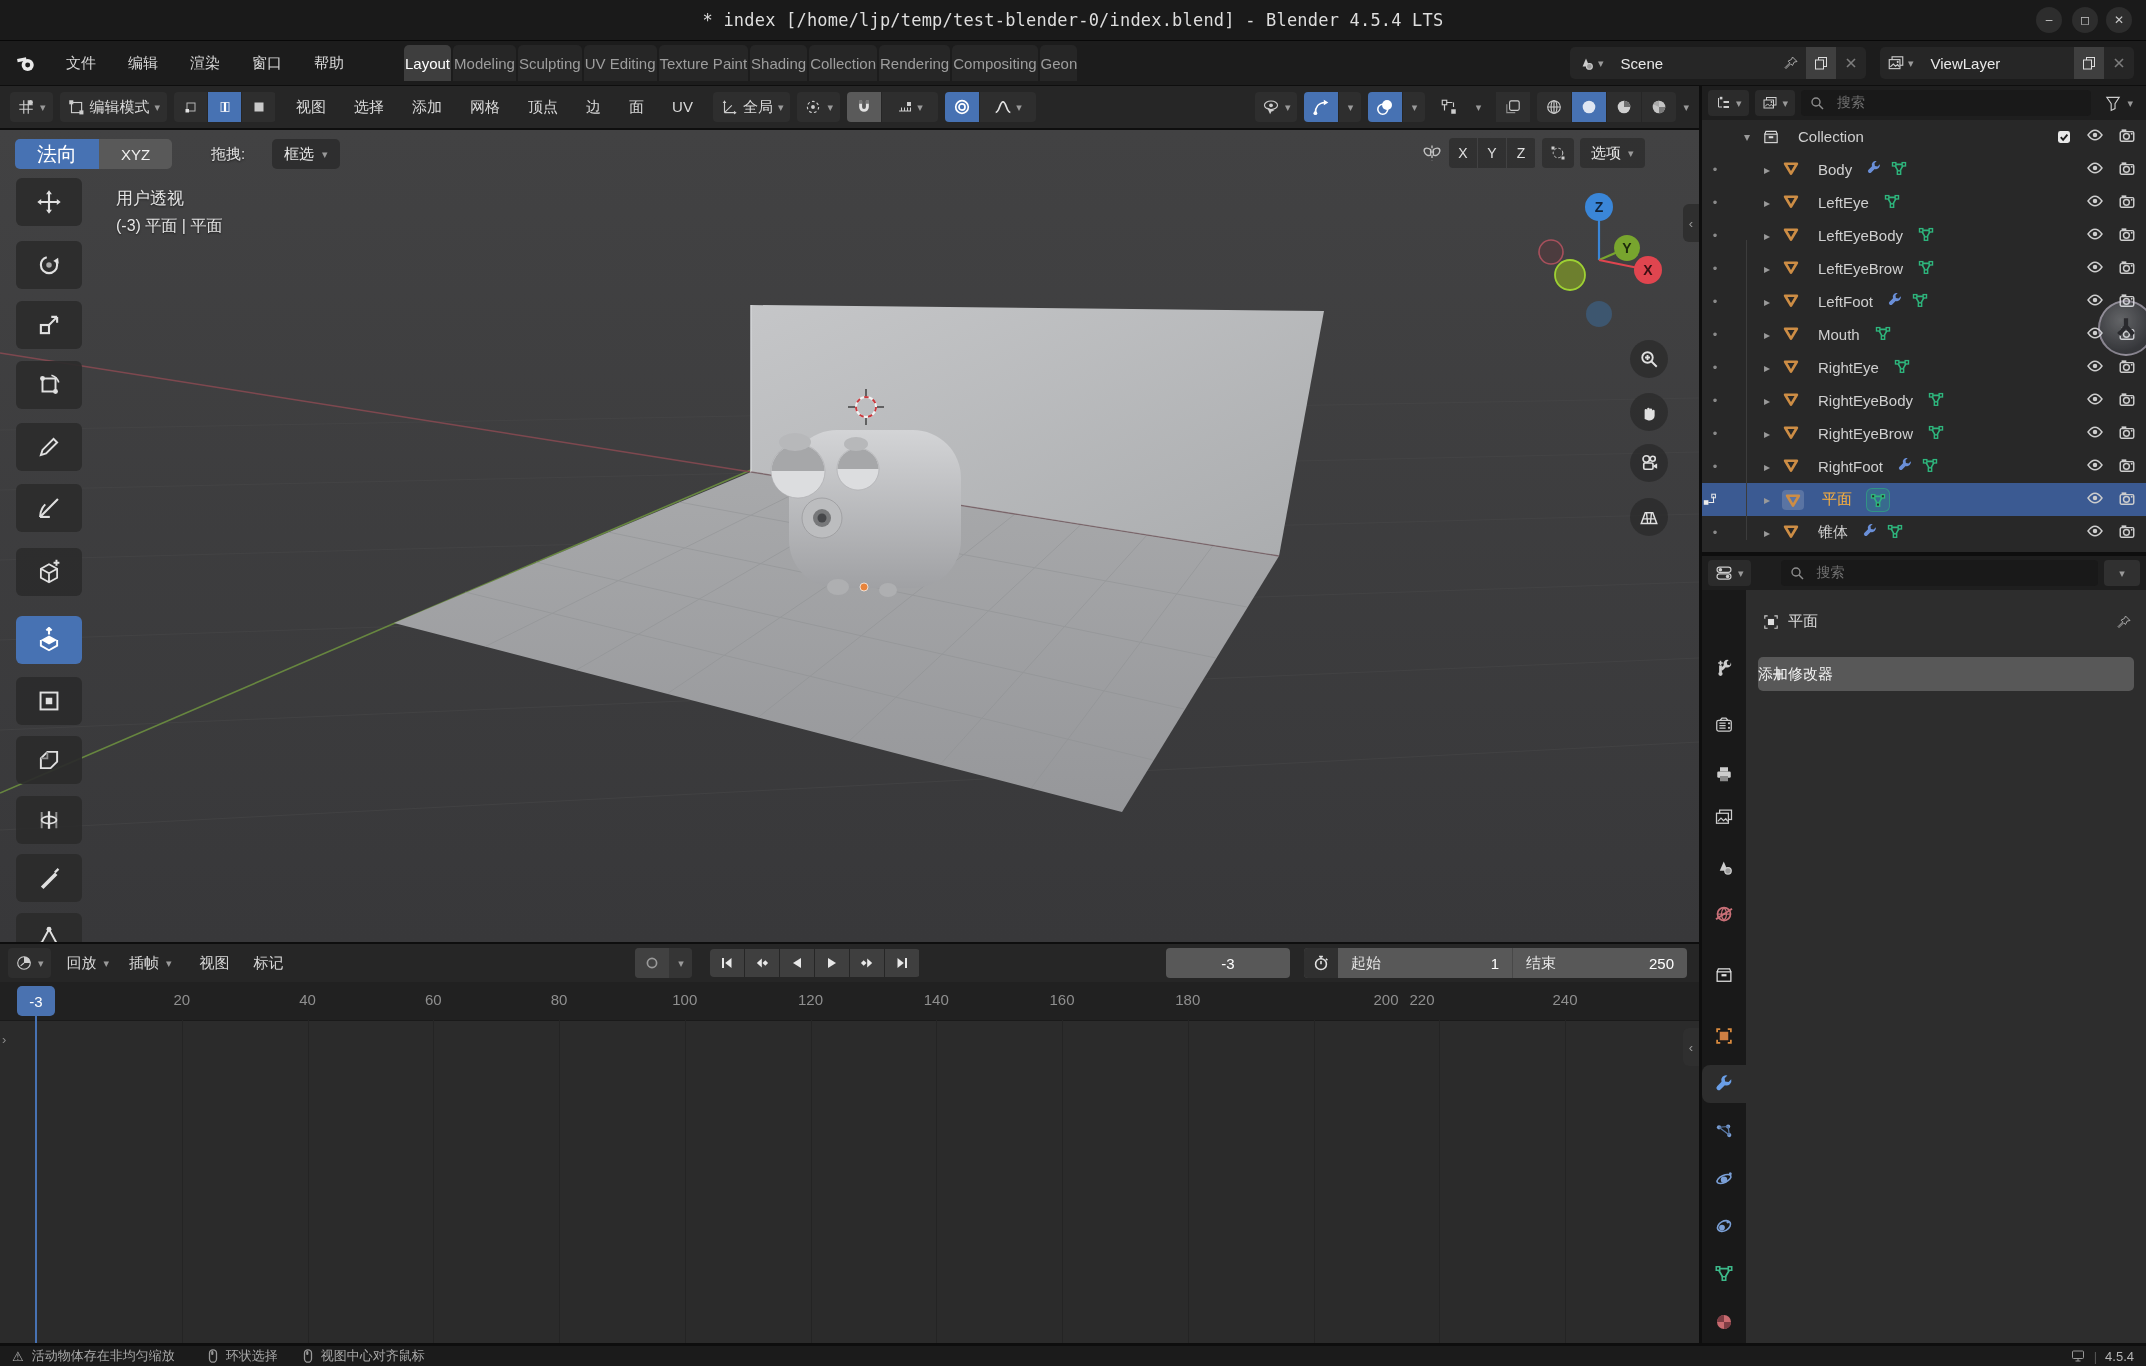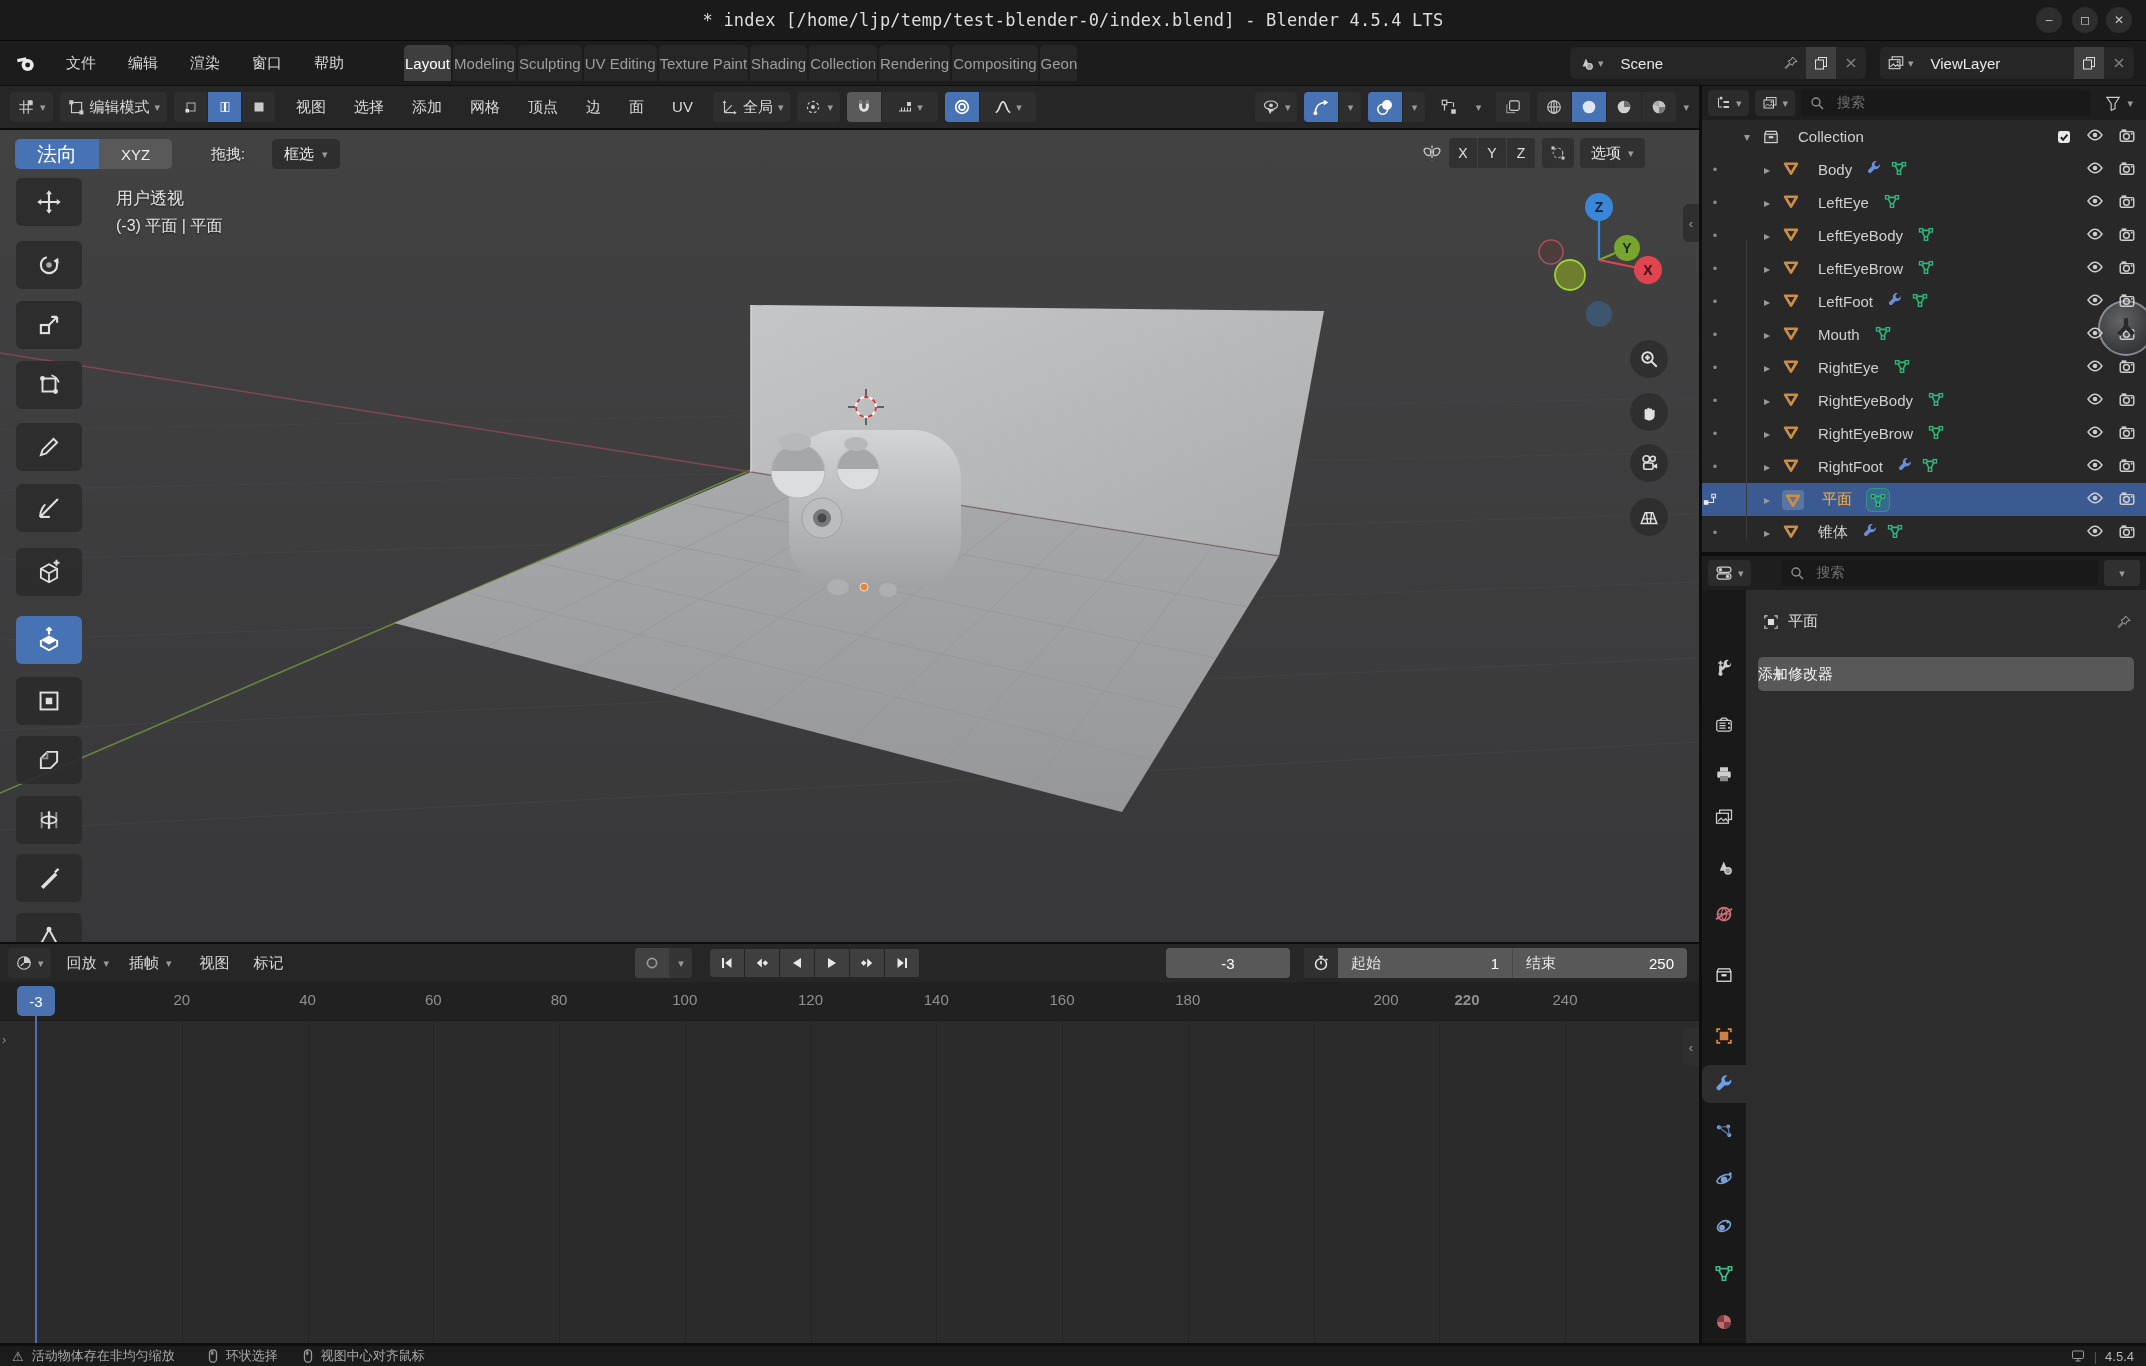--- a/index.html
+++ b/index.html
@@ -1626,21 +1626,21 @@
     <span class="tick" style="left: 181.75px;">20</span>
       <span class="tick" style="left: 307.5px;">40</span>
       <span class="tick" style="left: 433.25px;">60</span>
       <span class="tick" style="left: 559px;">80</span>
       <span class="tick" style="left: 684.75px;">100</span>
       <span class="tick" style="left: 810.5px;">120</span>
       <span class="tick" style="left: 936.25px;">140</span>
       <span class="tick" style="left: 1062px;">160</span>
       <span class="tick" style="left: 1187.75px;">180</span>
       <span class="tick" style="left: 1386px;">200</span>
-      <span class="tick" style="left: 1467px; font-weight: bold;">220</span>
+      <span class="tick" style="left: 1422px;">220</span>
       <span class="tick" style="left: 1565px;">240</span>
     <div id="playhead-badge">-3</div>
   </div>
   <div id="tracks">
     <div class="gline" style="left: 181.75px;"></div>
       <div class="gline" style="left: 307.5px;"></div>
       <div class="gline" style="left: 433.25px;"></div>
       <div class="gline" style="left: 559px;"></div>
       <div class="gline" style="left: 684.75px;"></div>
       <div class="gline" style="left: 810.5px;"></div>

